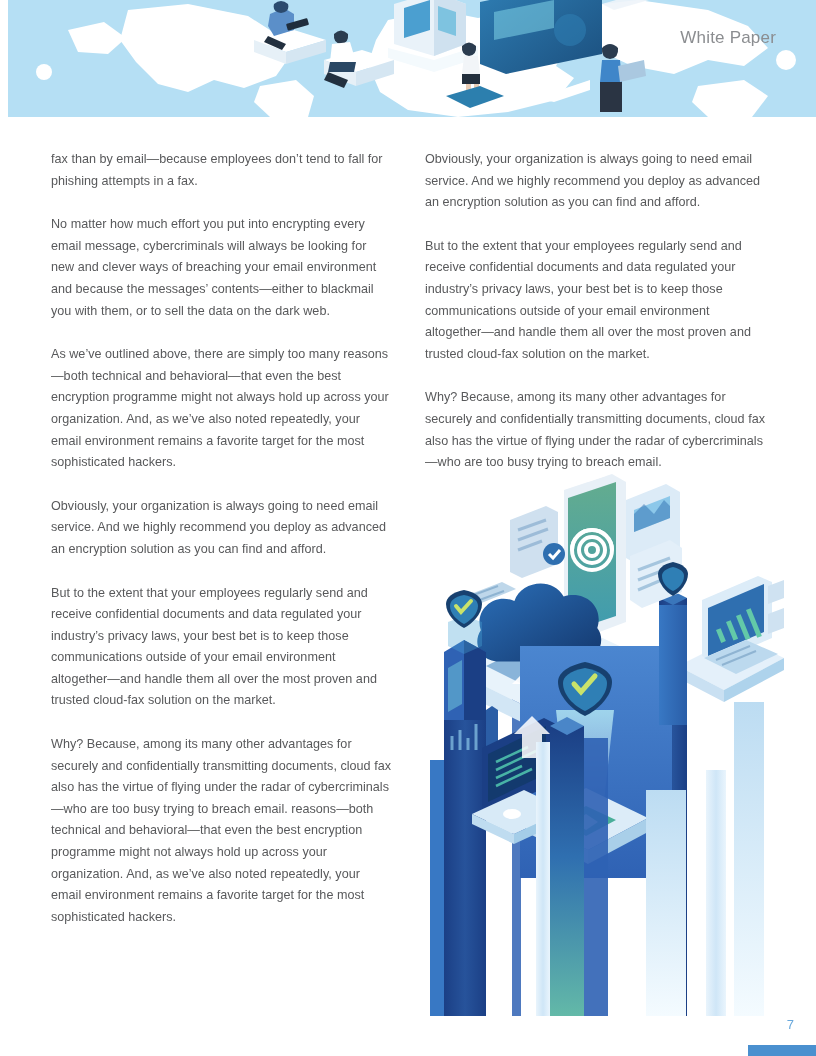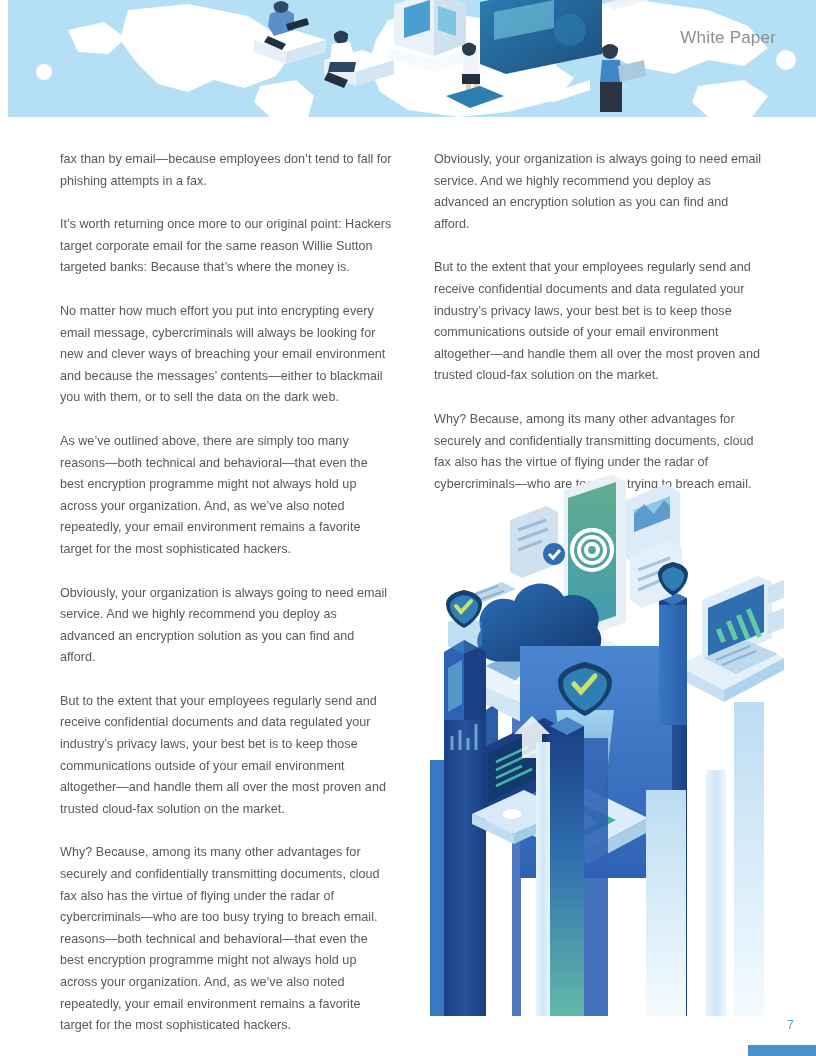--- a/index.html
+++ b/index.html
@@ -56,21 +56,21 @@
   }
   .col {
     position: absolute;
     top: 32px;
     width: 348px;
   }
   .col-left  { left: 44px; }
   .col-right { left: 418px; }
 
   p.body {
-    margin: 0 0 22px 16px;
+    margin: 0 0 22px 7px;
     font-size: 12.6px;
     line-height: 21.6px;
     color: #58595b;
     letter-spacing: 0.02px;
   }
   h2.section-heading {
     margin: 28px 0 22px 0;
     font-size: 15.4px;
     line-height: 21px;
     font-weight: bold;
@@ -223,21 +223,20 @@
     </g>
   </svg>
 
   <div class="header-title">White Paper</div>
 </div>
 
 <div class="content">
 
   <div class="col col-left">
     <p class="body">fax than by email—because employees don’t tend to fall for phishing attempts in a fax.</p>
-    <p class="body">It’s worth returning once more to our original point: Hackers target corporate email for the same reason Willie Sutton targeted banks: Because that’s where the money is.</p>
     <p class="body">No matter how much effort you put into encrypting every email message, cybercriminals will always be looking for new and clever ways of breaching your email environment and because the messages’ contents—either to blackmail you with them, or to sell the data on the dark web.</p>
     <p class="body">As we’ve outlined above, there are simply too many reasons—both technical and behavioral—that even the best encryption programme might not always hold up across your organization. And, as we’ve also noted repeatedly, your email environment remains a favorite target for the most sophisticated hackers.</p>
     <p class="body">Obviously, your organization is always going to need email service. And we highly recommend you deploy as advanced an encryption solution as you can find and afford.</p>
     <p class="body">But to the extent that your employees regularly send and receive confidential documents and data regulated your industry’s privacy laws, your best bet is to keep those communications outside of your email environment altogether—and handle them all over the most proven and trusted cloud-fax solution on the market.</p>
     <p class="body">Why? Because, among its many other advantages for securely and confidentially transmitting documents, cloud fax also has the virtue of flying under the radar of cybercriminals—who are too busy trying to breach email. reasons—both technical and behavioral—that even the best encryption programme might not always hold up across your organization. And, as we’ve also noted repeatedly, your email environment remains a favorite target for the most sophisticated hackers.</p>
   </div>
 
   <div class="col col-right">
     <p class="body">Obviously, your organization is always going to need email service. And we highly recommend you deploy as advanced an encryption solution as you can find and afford.</p>
     <p class="body">But to the extent that your employees regularly send and receive confidential documents and data regulated your industry’s privacy laws, your best bet is to keep those communications outside of your email environment altogether—and handle them all over the most proven and trusted cloud-fax solution on the market.</p>

